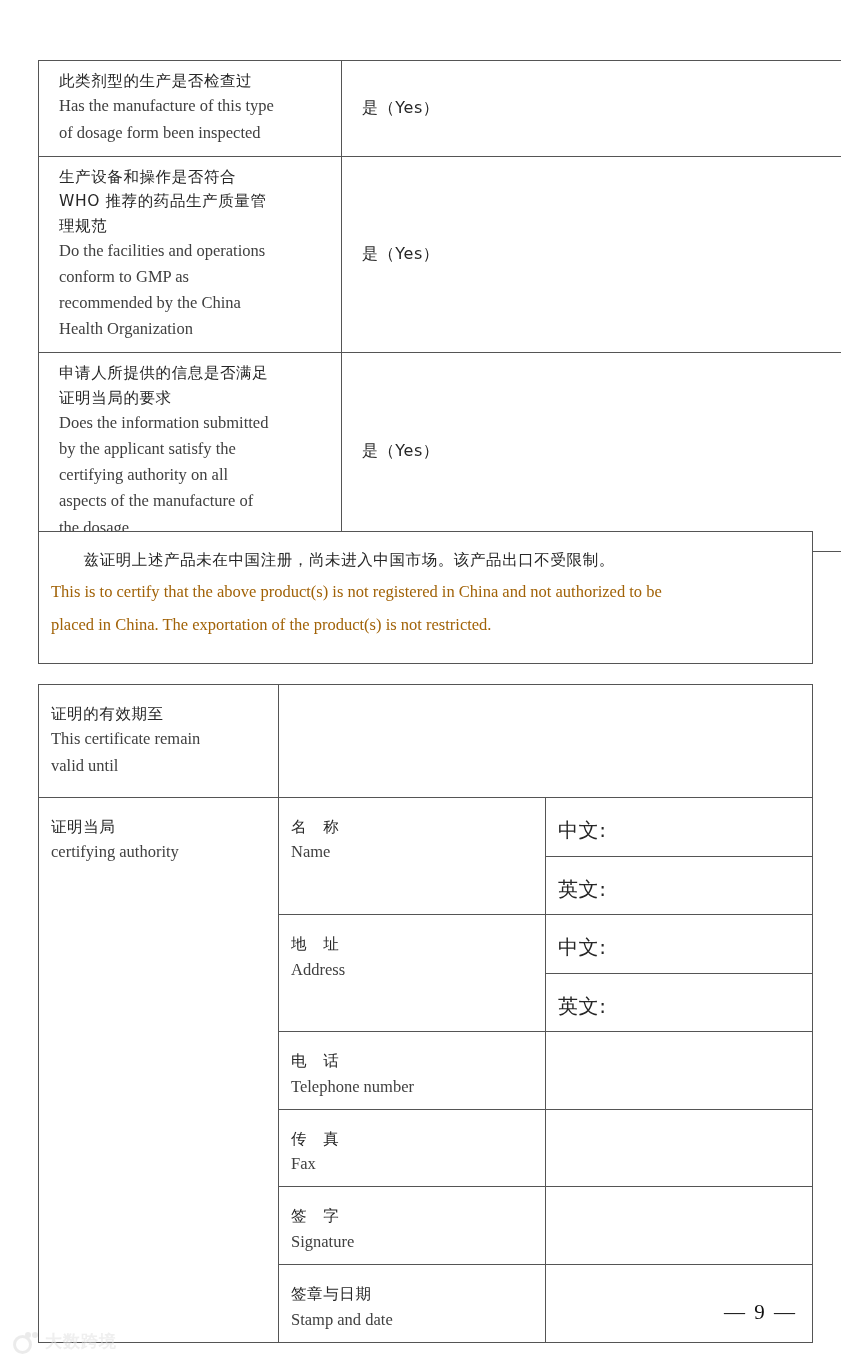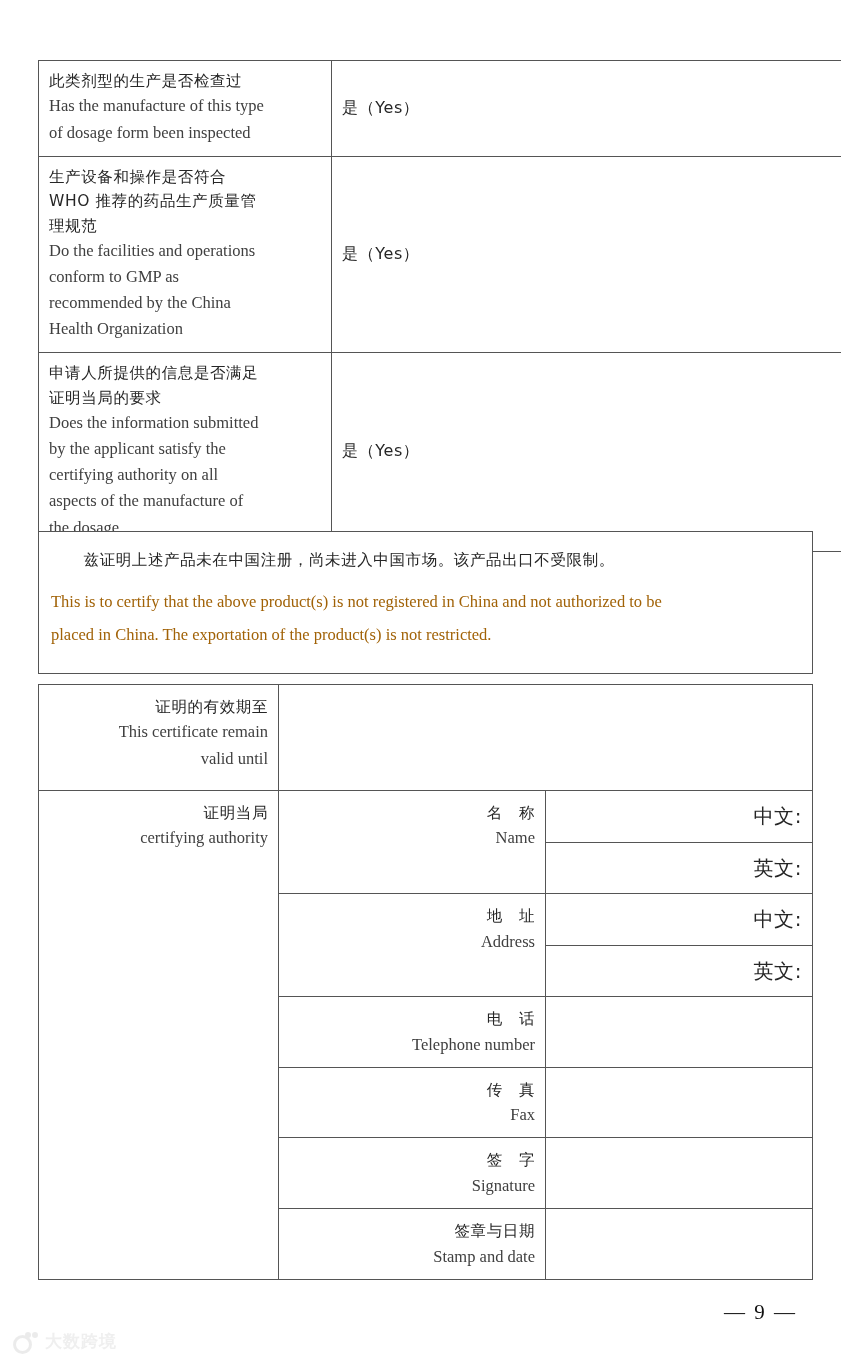--- a/index.html
+++ b/index.html
@@ -26,21 +26,21 @@
   
   .doc-table {
     position: absolute;
     border-collapse: collapse;
     table-layout: fixed;
     background: #fff;
   }
   .doc-table td {
     border: 1px solid #555;
     vertical-align: top;
-    padding: 8px 10px 10px 10px;
+    padding: 8px 10px 10px 20px;
     line-height: 1.58;
   }
 
   .cn {
     font-family: "DejaVu Sans", "Liberation Sans", sans-serif;
     font-size: 15.5px;
     letter-spacing: 0.6px;
     color: #262626;
     white-space: pre;
   }
@@ -76,37 +76,37 @@
   #statement-table td {
     padding: 16px 12px 22px 12px;
   }
   .stmt-cn {
     display: block;
     text-indent: 2.1em;
     font-family: "DejaVu Sans", "Liberation Sans", sans-serif;
     font-size: 15.5px;
     letter-spacing: 0.6px;
     color: #262626;
-    margin-bottom: 14px;
+    margin-bottom: 4px;
   }
   .stmt-en {
     display: block;
     font-family: "Liberation Serif", "DejaVu Serif", serif;
     font-size: 16.5px;
     line-height: 1.95;
     color: #a16207;
   }
 
   
   #authority-table {
     left: 38px;
     top: 684px;
     width: 775px;
   }
-  #authority-table td { padding: 10px 10px 9px 12px; text-align: right; }
+  #authority-table td { padding: 17px 10px 9px 12px; }
   #authority-table .col-label   { width: 217px; }
   #authority-table .col-field   { width: 217px; }
   #authority-table .col-value   { width: 341px; }
 
   .field-label .cn { letter-spacing: 0.6px; }
   .val-cell { vertical-align: middle; }
   .val-cell .cn { font-size: 20px; }
 
   .authority-name-cell {
     vertical-align: middle;

